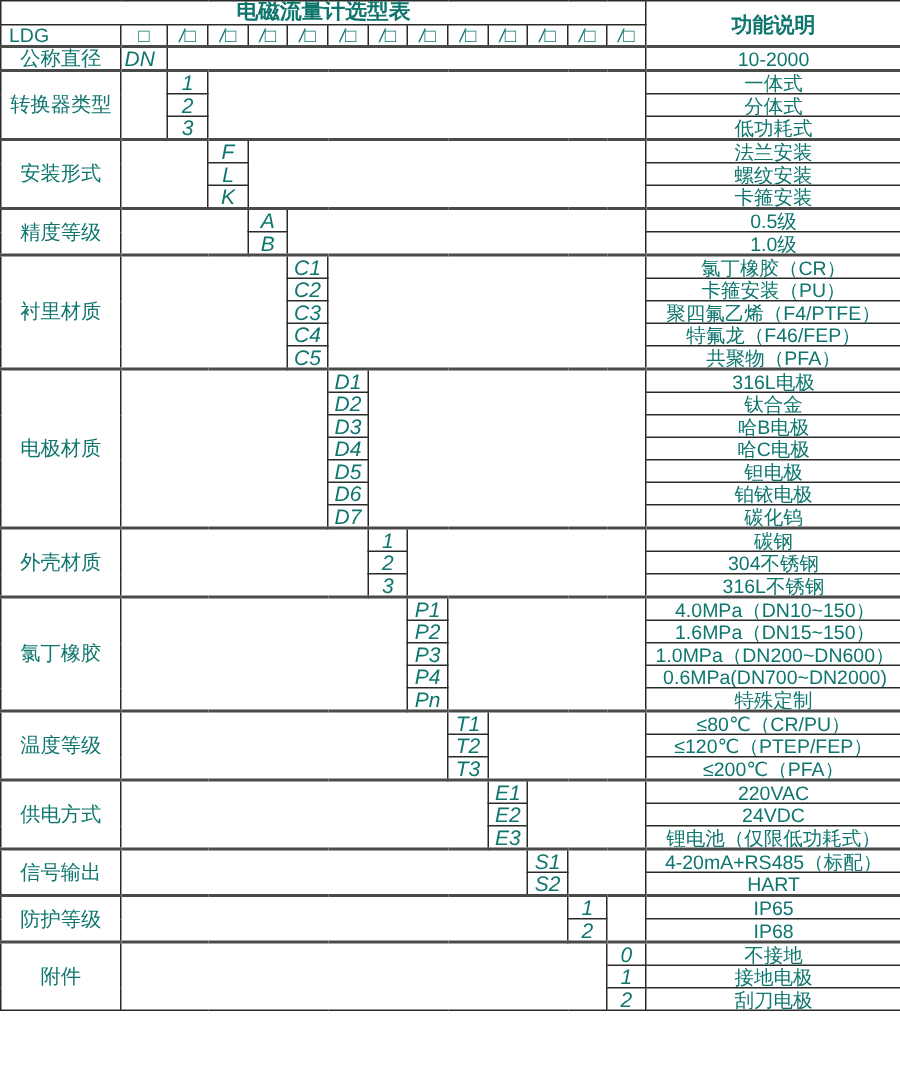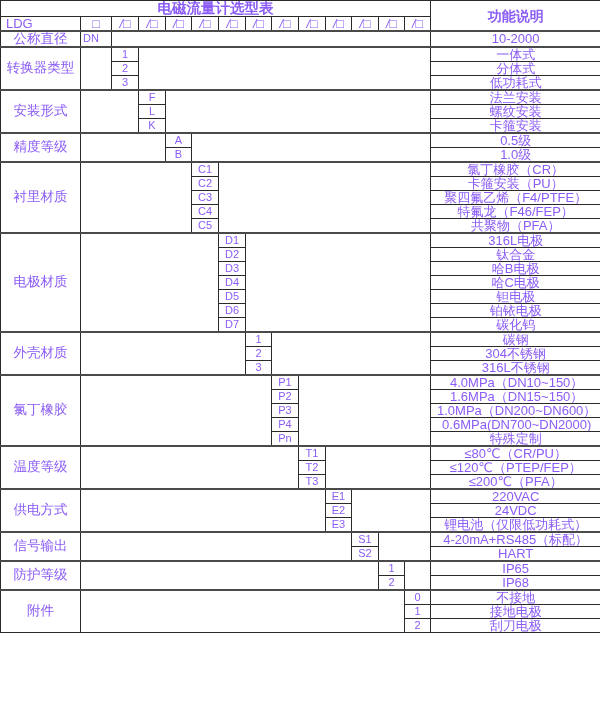--- a/index.html
+++ b/index.html
@@ -1,37 +1,37 @@
 <!DOCTYPE html>
 <html><head>
 <meta charset="utf-8">
 <style>
   html,body { margin:0; padding:0; background:#fff; }
   .page { width:600px; height:716px; background:#fff; overflow:hidden; }
   table.sel-table {
     width:600px; height:608px;
     border-collapse:collapse; table-layout:fixed;
     font-family:"Liberation Sans","DejaVu Sans",sans-serif;
-    color:#8b5cf6;
+    color:#0f766e;
   }
   table.sel-table { border:1px solid #1f1f1f; }
   td {
     border:1px solid #2a2a2a;
     padding:0; margin:0;
     font-size:13.5px; line-height:1;
     text-align:center; vertical-align:middle;
     overflow:hidden; white-space:nowrap;
   }
   tr.section-start td { border-top:2px solid #4a4a4a; }
   td.title-cell { font-weight:bold; font-size:14.5px; }
   td.func-header { font-weight:bold; font-size:14px;text-align:center; }
   td.label-cell { font-size:13.5px; }
   td.model-label { text-align:left; padding-left:5px; font-size:13px;margin-left:20px; }
   td.box-cell { font-style:oblique; font-size:12.5px; padding-top:1px; }
-  td.code-cell { font-size:11px; }
+  td.code-cell { font-size:14px;font-style:italic; }
   td.code-left { text-align:left; padding-left:2px; }
   td.desc-cell { font-size:13px; }
   td.desc-left { text-align:center; padding-left:2px; }
 </style>
 </head>
 <body>
 
 <div class="page">
   <table class="sel-table">
     <colgroup>

